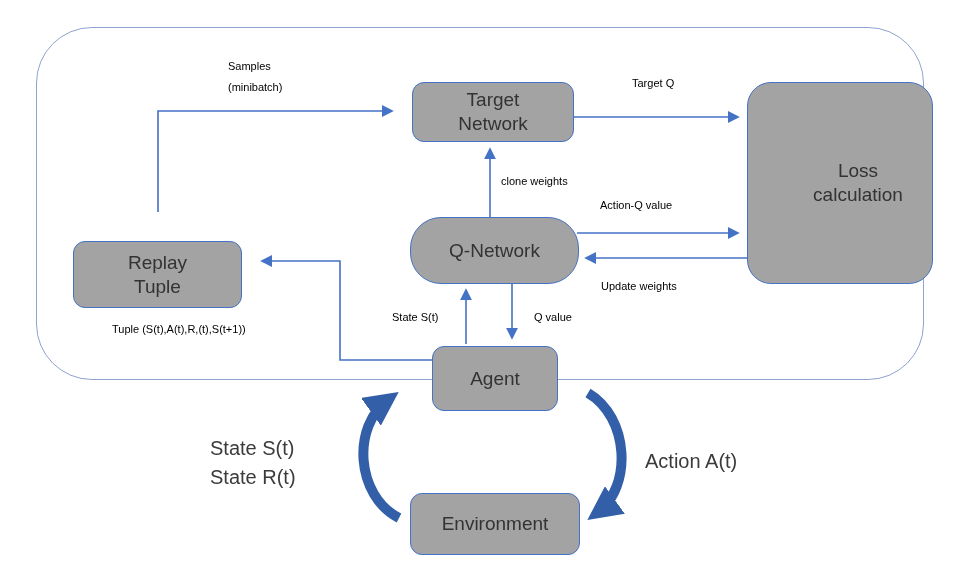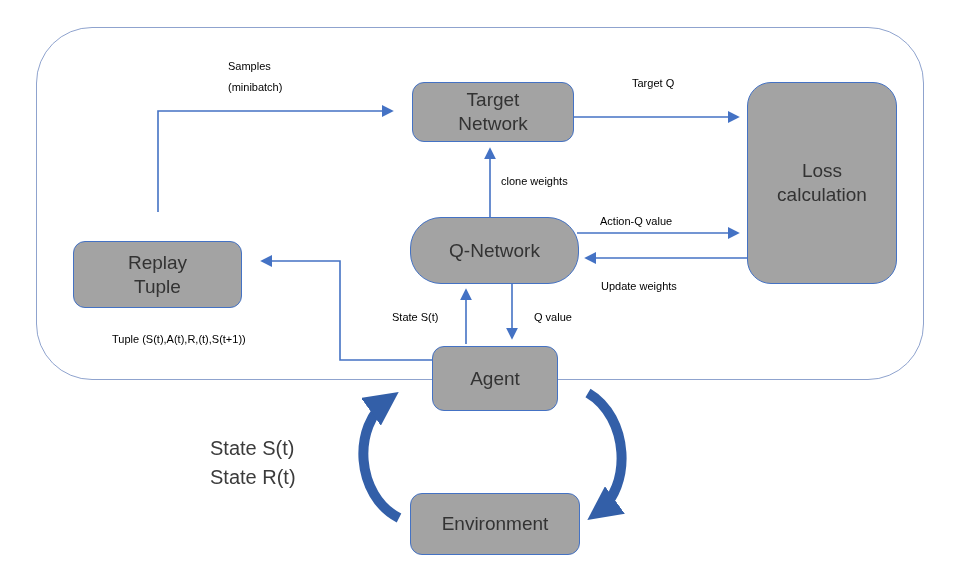--- a/index.html
+++ b/index.html
@@ -12,37 +12,37 @@
     border:1.5px solid #8fa3ce;border-radius:56px;background:transparent;z-index:0;
   }
   svg.arrow-layer{position:absolute;left:0;top:0;width:960px;height:588px;z-index:1;}
   .node{
     position:absolute;background:#a3a3a3;border:1.5px solid #4472C4;
     display:flex;flex-direction:column;align-items:center;justify-content:center;
     color:#333333;font-size:19px;line-height:24px;text-align:center;z-index:2;
     border-radius:12px;
   }
   .node-target{left:412px;top:82px;width:160px;height:58px;}
-  .node-loss{left:747px;top:82px;width:148px;height:200px;border-radius:24px;}
+  .node-loss{left:747px;top:82px;width:148px;height:200px;border-radius:24px;padding-left:36px;}
   .node-replay{left:73px;top:217px;width:167px;height:65px;margin-top:24px;}
   .node-qnet{left:410px;top:217px;width:167px;height:65px;border-radius:31px;}
   .node-agent{left:432px;top:346px;width:124px;height:63px;}
   .node-env{left:410px;top:493px;width:168px;height:60px;}
   .lbl{
     position:absolute;color:#000000;font-size:11px;line-height:21px;
     white-space:nowrap;z-index:3;
   }
   .lbl-samples{left:228px;top:56px;}
   .lbl-target-q{left:632px;top:73px;}
   .lbl-clone{left:501px;top:171px;}
-  .lbl-actionq{left:600px;top:211px;}
+  .lbl-actionq{left:600px;top:195px;}
   .lbl-update{left:601px;top:276px;text-align:right;}
   .lbl-state-inner{left:392px;top:307px;}
   .lbl-qvalue{left:528px;top:307px;margin-left:6px;}
-  .lbl-tuple{left:112px;top:329px;}
+  .lbl-tuple{left:112px;top:319px;}
   .lbl-big{font-size:20px;line-height:29px;color:#3b3b3b;}
   .lbl-loop-state{left:210px;top:434px;}
   .lbl-action{left:645px;top:447px;}
 </style>
 </head>
 <body>
 
 <div id="stage">
 
   <div class="container-outline"></div>
@@ -106,14 +106,15 @@
   <div class="lbl lbl-update">Update weights</div>
   <div class="lbl lbl-state-inner">State S(t)</div>
   <div class="lbl lbl-qvalue">Q value</div>
   <div class="lbl lbl-tuple">Tuple (S(t),A(t),R,(t),S(t+1))</div>
 
   <div class="lbl lbl-big lbl-loop-state">
     <span style="display:block">State S(t)</span>
     <span style="display:block">State R(t)</span>
   </div>
 
+  <div class="lbl lbl-big lbl-action">Action A(t)</div>
 
 </div>
 
 </body></html>

